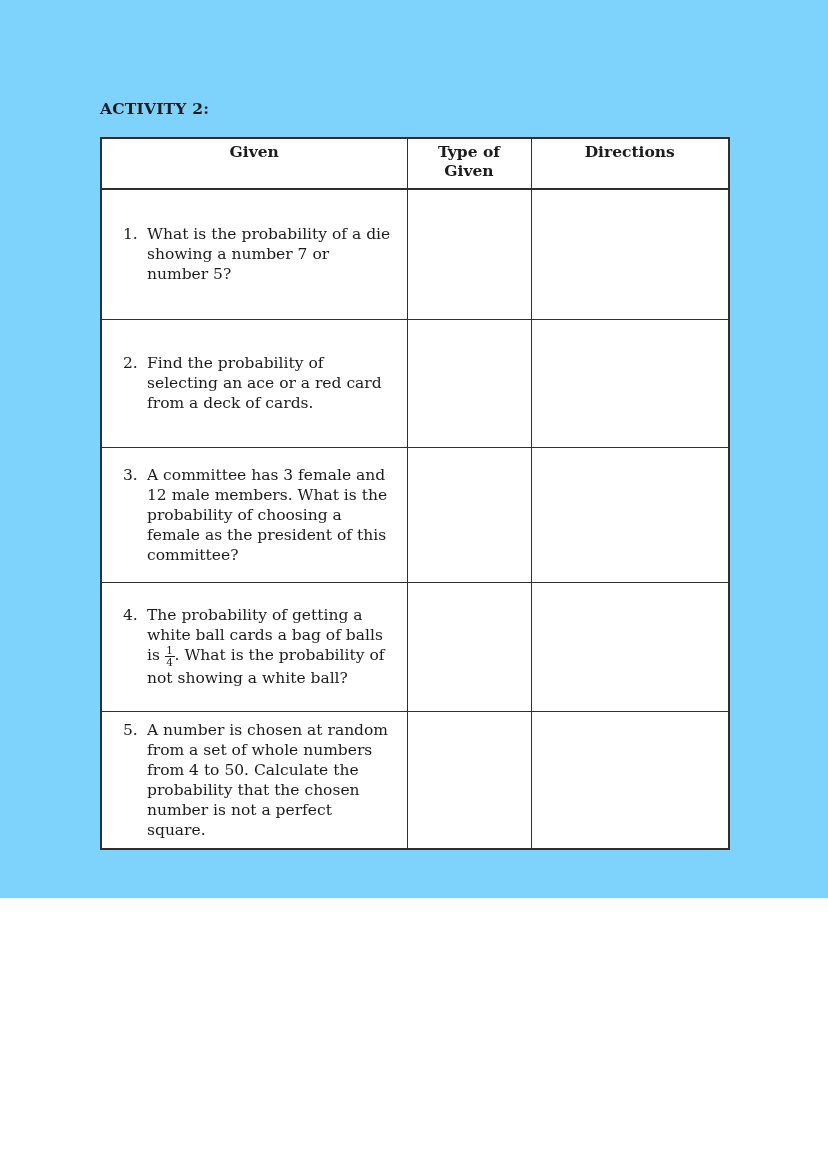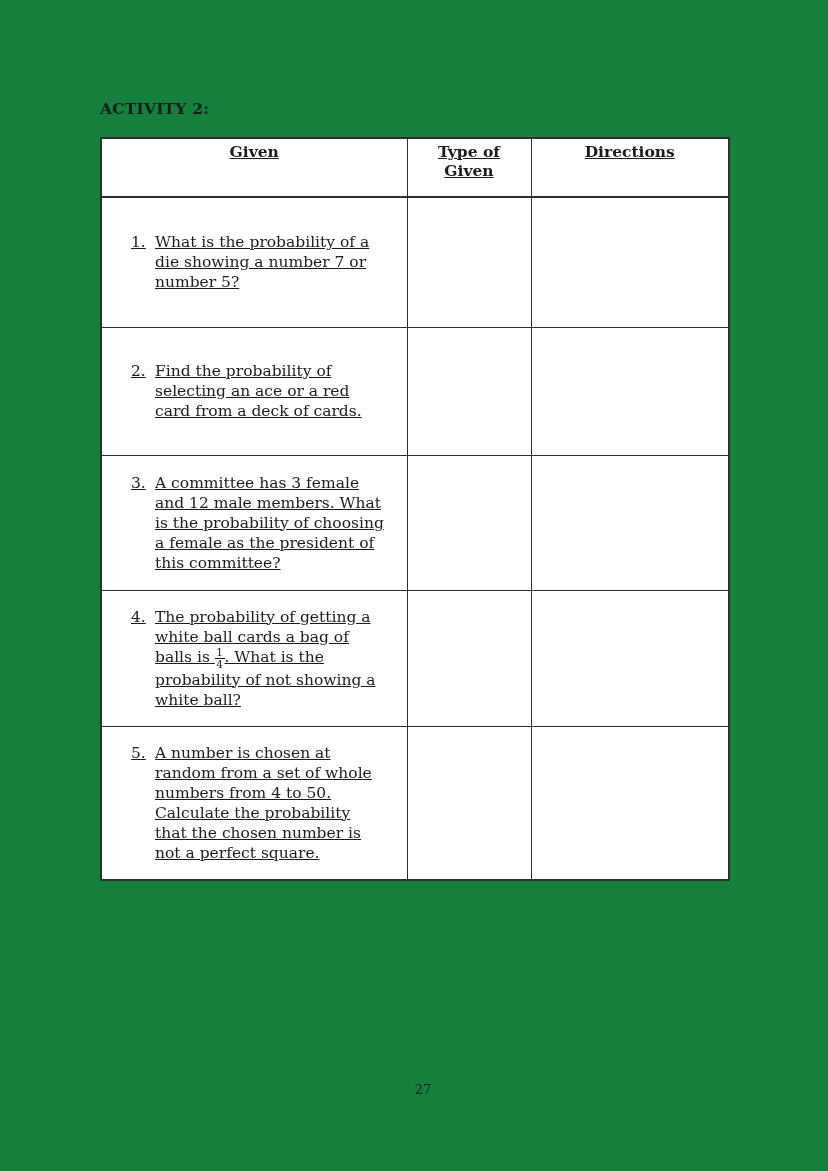--- a/index.html
+++ b/index.html
@@ -3,22 +3,22 @@
 <meta charset="utf-8">
 <style>
   html, body {
     margin: 0;
     padding: 0;
     background: #ffffff;
   }
   .page {
     position: relative;
     width: 828px;
-    height: 1171px;
-    background: #15803d;
+    height: 898px;
+    background: #7dd3fc;
     font-family: "DejaVu Serif", "Liberation Serif", serif;
     color: #1c1c1c;
     overflow: hidden;
   }
   .content {
     position: absolute;
     left: 100px;
     top: 99px;
     width: 629px;
   }
@@ -39,23 +39,22 @@
   }
   table.worksheet {
     border-collapse: collapse;
     table-layout: fixed;
     width: 628px;
     border: 2px solid #2f2f2f;
   }
   table.worksheet th,
   table.worksheet td {
     border: 1px solid #2f2f2f;
-    padding: 16px;
+    padding: 8px;
     background: #ffffff;
-    text-decoration: underline;
   }
   table.worksheet th {
     font-size: 15.5px;
     font-weight: bold;
     line-height: 19px;
     vertical-align: top;
     text-align: center;
     padding-top: 3px;
     white-space: pre-line;
     border-bottom-width: 2px;

